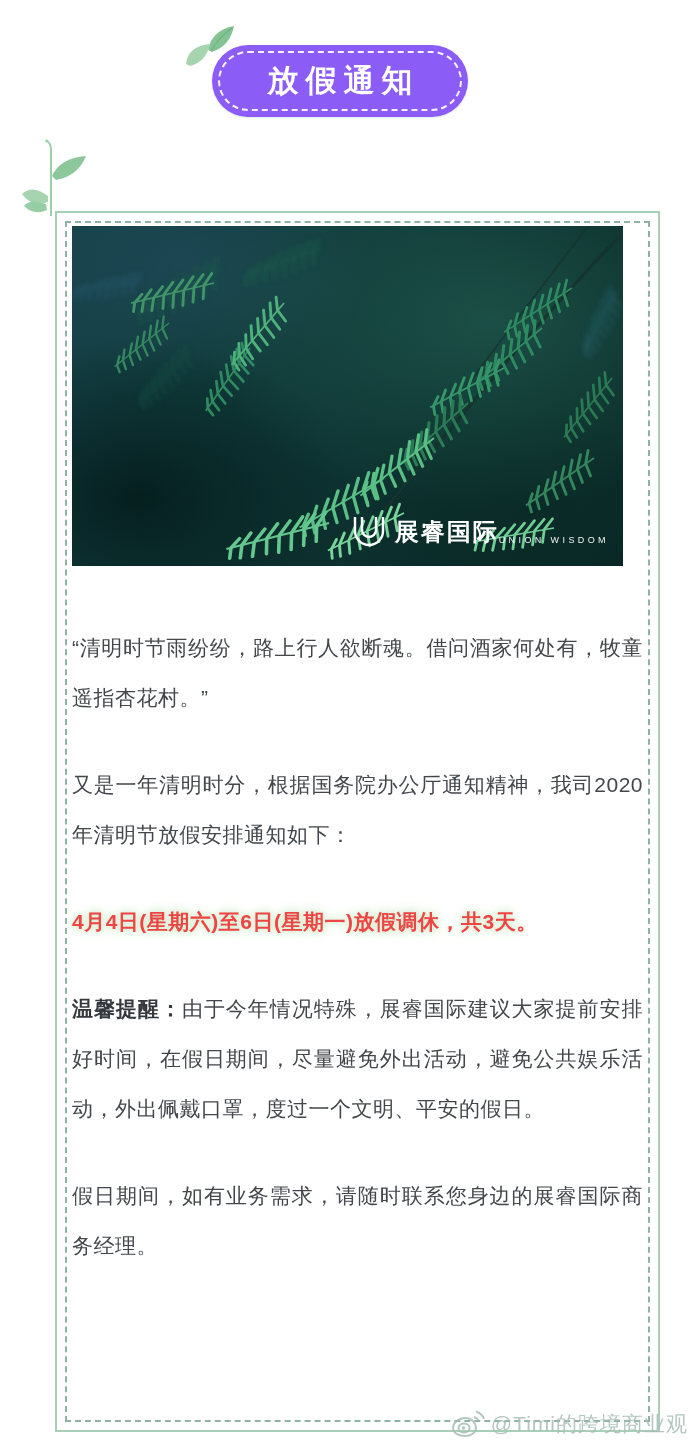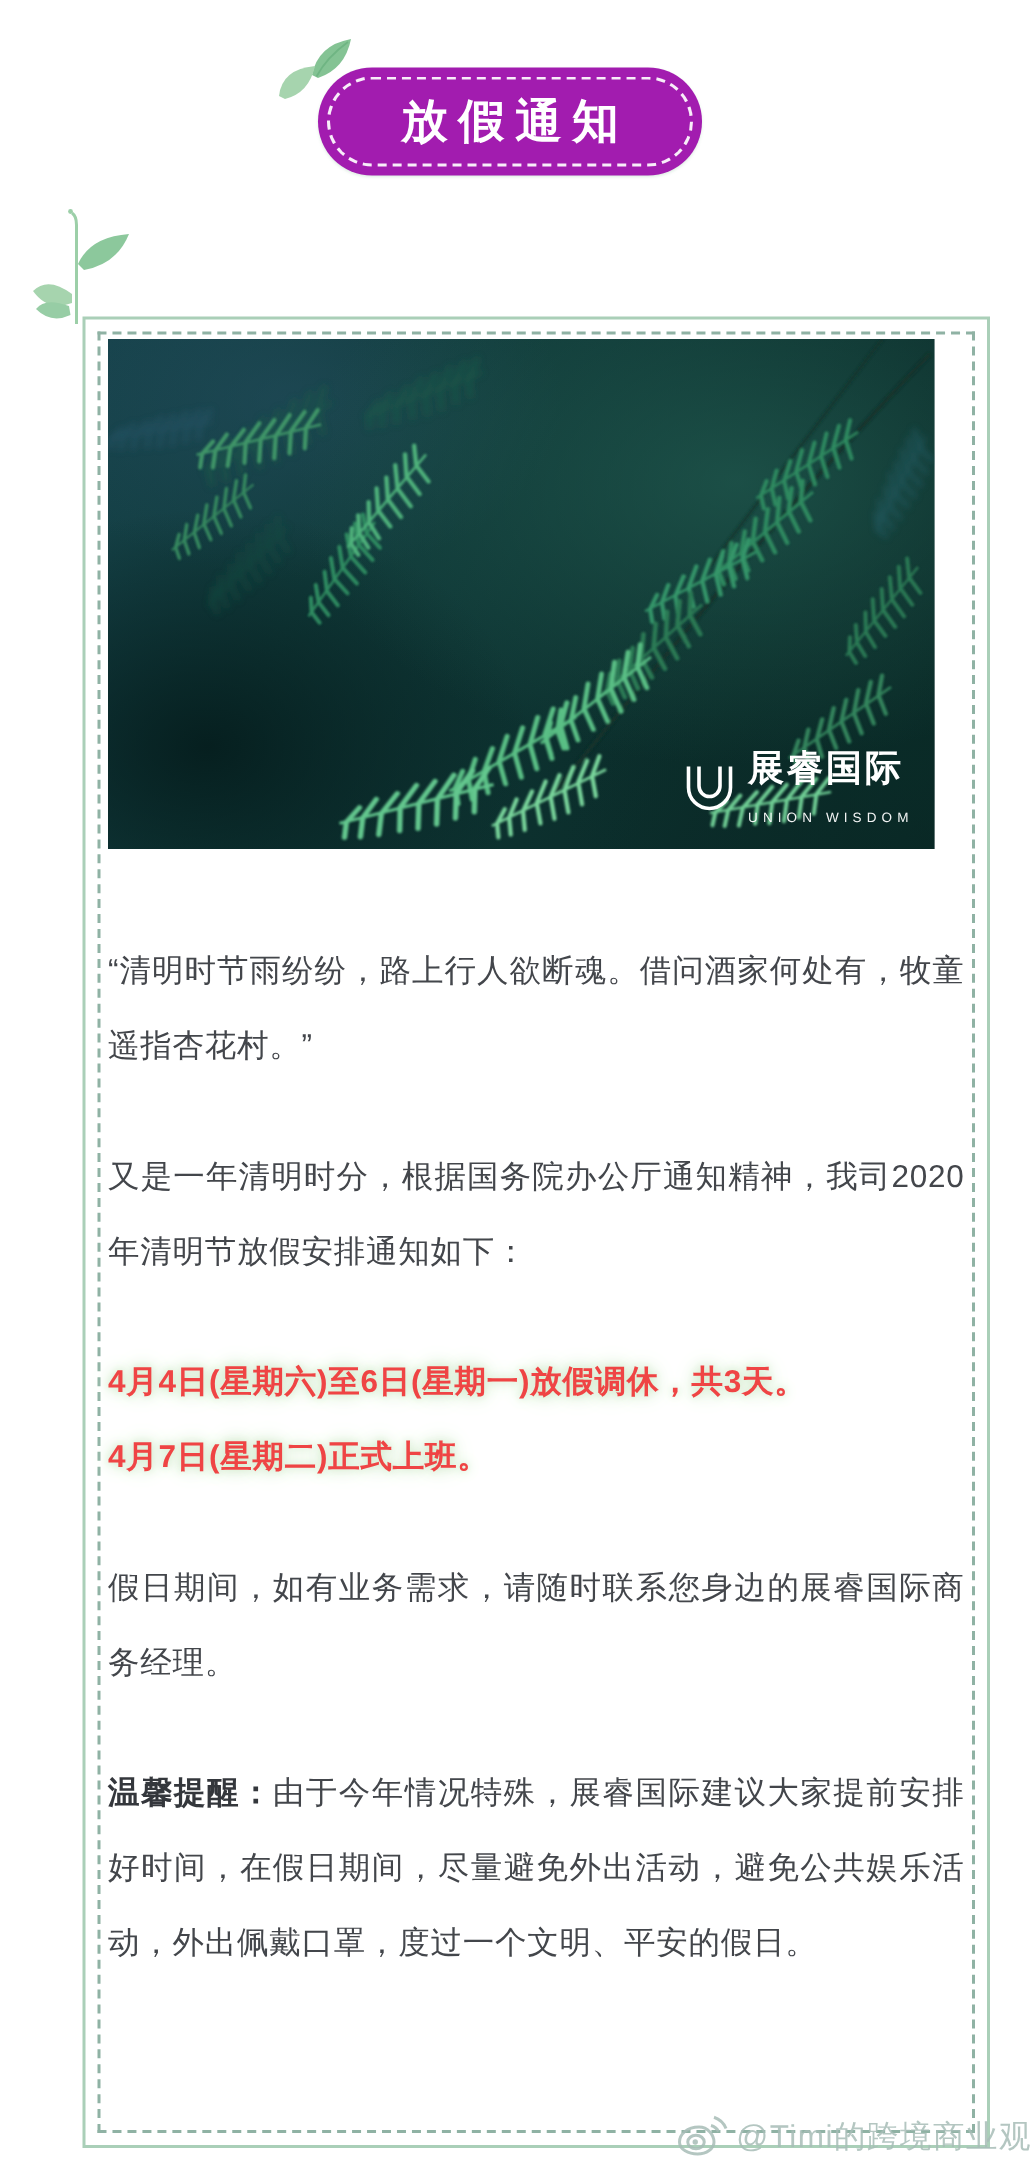--- a/index.html
+++ b/index.html
@@ -3,21 +3,21 @@
 <meta charset="utf-8">
 <style>
   html,body{margin:0;padding:0;}
   body{
     width:690px;height:1444px;position:relative;background:#ffffff;
     font-family:"Liberation Sans","DejaVu Sans",sans-serif;overflow:hidden;
   }
   
   .pill{
     position:absolute;left:212px;top:45px;width:256px;height:72px;
-    background:#a21caf;border-radius:36px;display:flex;align-items:center;justify-content:center;
+    background:#8b5cf6;border-radius:36px;display:flex;align-items:center;justify-content:center;
     box-shadow:0 1px 2px rgba(120,180,140,.25);
   }
   .pill-dash{position:absolute;inset:6px;border:2px dashed rgba(255,255,255,.92);border-radius:30px;}
   .pill-title{
     position:relative;color:#ffffff;font-size:31px;font-weight:bold;
     letter-spacing:7px;text-indent:7px;white-space:nowrap;
   }
   .deco{position:absolute;}
   .deco-top{left:178px;top:20px;width:60px;height:48px;}
   .deco-side{left:20px;top:136px;width:74px;height:84px;}
@@ -33,21 +33,21 @@
     position:relative;width:551px;height:340px;overflow:hidden;
     background:
       radial-gradient(420px 270px at 76% 28%, rgba(36,96,84,.65), rgba(36,96,84,0) 70%),
       radial-gradient(300px 220px at 12% 80%, rgba(4,26,26,.85), rgba(4,26,26,0) 72%),
       radial-gradient(260px 170px at 22% 12%, rgba(43,84,108,.40), rgba(43,84,108,0) 70%),
       radial-gradient(320px 220px at 96% 82%, rgba(10,44,40,.75), rgba(10,44,40,0) 75%),
       linear-gradient(118deg,#16424a 0%,#113c3c 30%,#0c302e 62%,#092523 100%);
   }
   .photo svg.art{position:absolute;inset:0;}
   .photo-logo{position:absolute;right:14px;bottom:16px;display:flex;align-items:center;gap:8px;color:#fff;}
-  .logo-txt{display:flex;flex-direction:column;line-height:1;}
+  .logo-txt{display:flex;flex-direction:row;line-height:1;}
   .logo-cn{font-size:24px;font-weight:600;letter-spacing:2px;white-space:nowrap;}
   .logo-en{font-size:9px;letter-spacing:3.4px;margin-top:16px;white-space:nowrap;opacity:.95;}
   
   .para{
     margin:0;font-size:21px;line-height:50px;color:#43464b;
     letter-spacing:.5px;text-align:justify;
   }
   .p-poem{margin-top:57px;}
   .p-gap{margin-top:37px;}
   .sched-line{
@@ -192,26 +192,25 @@
         </div>
       </div>
     </div>
 
     <p class="para p-poem">“清明时节雨纷纷，路上行人欲断魂。借问酒家何处有，牧童遥指杏花村。”</p>
 
     <p class="para p-gap">又是一年清明时分，根据国务院办公厅通知精神，我司2020年清明节放假安排通知如下：</p>
 
     <div class="para p-gap">
       <div class="sched-line">4月4日(星期六)至6日(星期一)放假调休，共3天。</div>
-      <div class="sched-line">4月7日(星期二)正式上班。</div>
     </div>
 
+    <p class="para p-gap"><span class="rem-label">温馨提醒：</span><span>由于今年情况特殊，展睿国际建议大家提前安排好时间，在假日期间，尽量避免外出活动，避免公共娱乐活动，外出佩戴口罩，度过一个文明、平安的假日。</span></p>
+
     <p class="para p-gap">假日期间，如有业务需求，请随时联系您身边的展睿国际商务经理。</p>
-
-    <p class="para p-gap"><span class="rem-label">温馨提醒：</span><span>由于今年情况特殊，展睿国际建议大家提前安排好时间，在假日期间，尽量避免外出活动，避免公共娱乐活动，外出佩戴口罩，度过一个文明、平安的假日。</span></p>
 
   </div>
 </div>
 
 <div class="watermark">
   <svg width="34" height="28" viewBox="0 0 34 28" aria-hidden="true">
     <g stroke="#a7bdb7" fill="none" stroke-width="2">
       <path d="M14,8 C6,8 1,13 1,18 C1,23 7,26 13,26 C19,26 24,22.5 24,18 C24,13.5 20,8 14,8 Z"></path>
       <ellipse cx="12" cy="18" rx="5.5" ry="4.5"></ellipse>
       <path d="M22,7 A8,8 0 0 1 27,11"></path>

